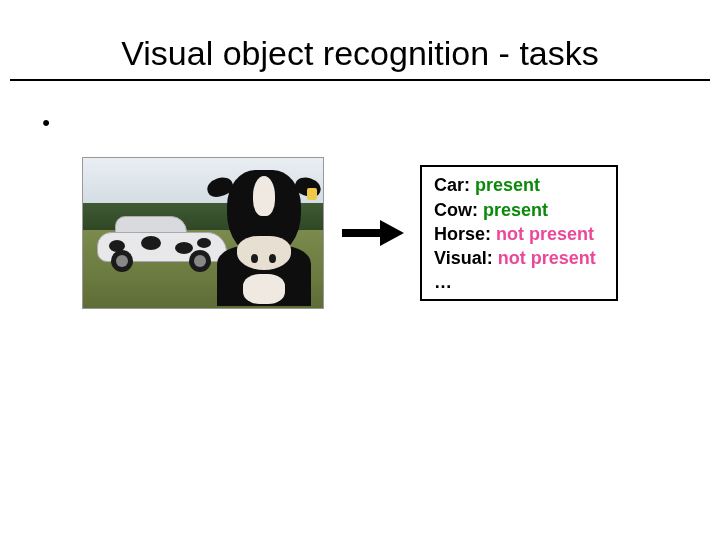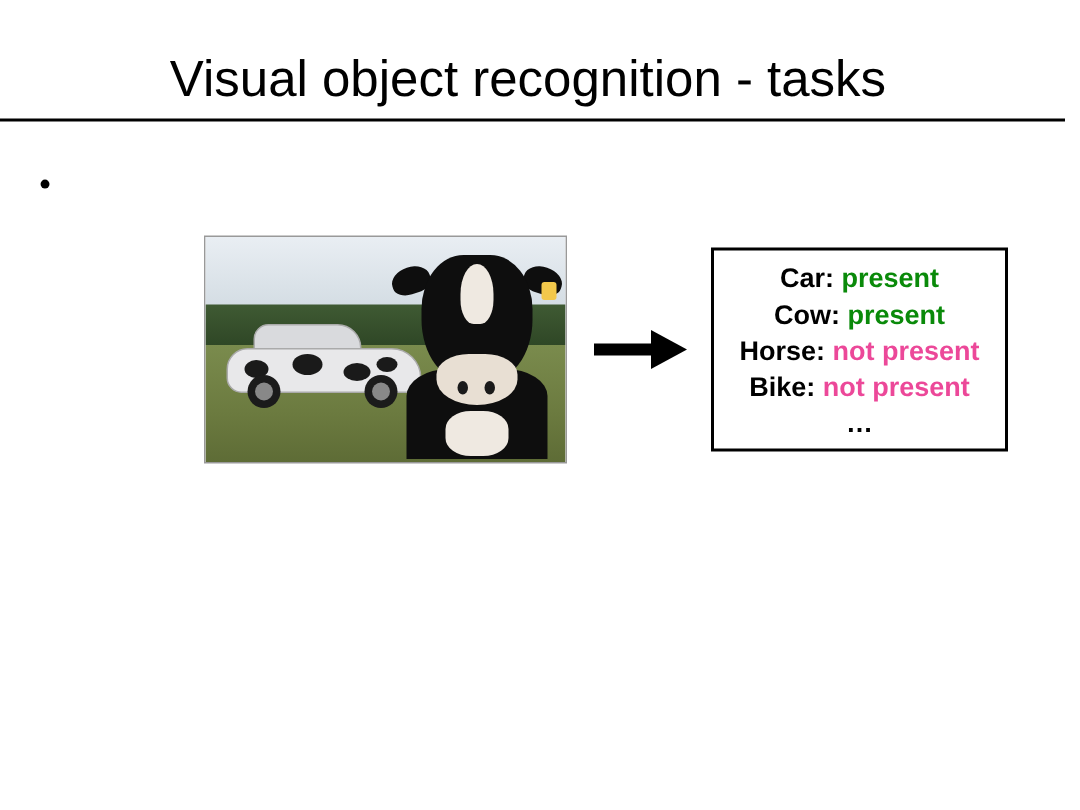--- a/index.html
+++ b/index.html
@@ -9,21 +9,21 @@
     height: 540px;
     background: #fff;
     font-family: Arial, Helvetica, sans-serif;
     color: #000;
   }
   .slide {
     position: relative;
     width: 720px;
     height: 540px;
     box-sizing: border-box;
-    padding: 24px 40px 24px 24px;
+    padding: 24px 40px 24px 40px;
   }
   .title {
     font-size: 34px;
     text-align: center;
     margin: 10px 0 6px 0;
     font-weight: 400;
   }
   .title-rule {
     border: none;
     border-top: 2px solid #000;
@@ -42,22 +42,21 @@
     text-align: center;
     line-height: 28px;
   }
   .bullet-text {
     line-height: 28px;
   }
   .content-row {
     display: flex;
     align-items: center;
     gap: 16px;
-    margin-left: 112px;
-    text-align: center;
+    margin-left: 42px;
   }
   .photo {
     width: 240px;
     height: 150px;
     border: 1px solid #999;
     position: relative;
     overflow: hidden;
     flex: 0 0 auto;
   }
   
@@ -217,21 +216,21 @@
       <div class="row">
         <span class="lab">Car</span><span class="lab">: </span><span class="present">present</span>
       </div>
       <div class="row">
         <span class="lab">Cow</span><span class="lab">: </span><span class="present">present</span>
       </div>
       <div class="row">
         <span class="lab">Horse</span><span class="lab">: </span><span class="absent">not present</span>
       </div>
       <div class="row">
-        <span class="lab">Bike</span><span class="lab">: </span><span class="absent">not present</span>
+        <span class="lab">Visual</span><span class="lab">: </span><span class="absent">not present</span>
       </div>
       <div class="row">
         <span class="lab">…</span>
       </div>
     </div>
 
   </div>
 
 </div>
 

